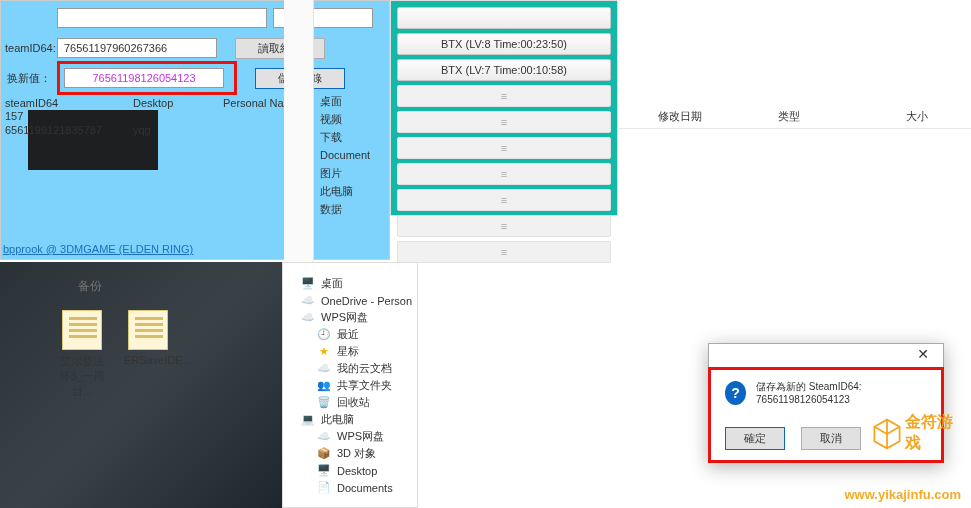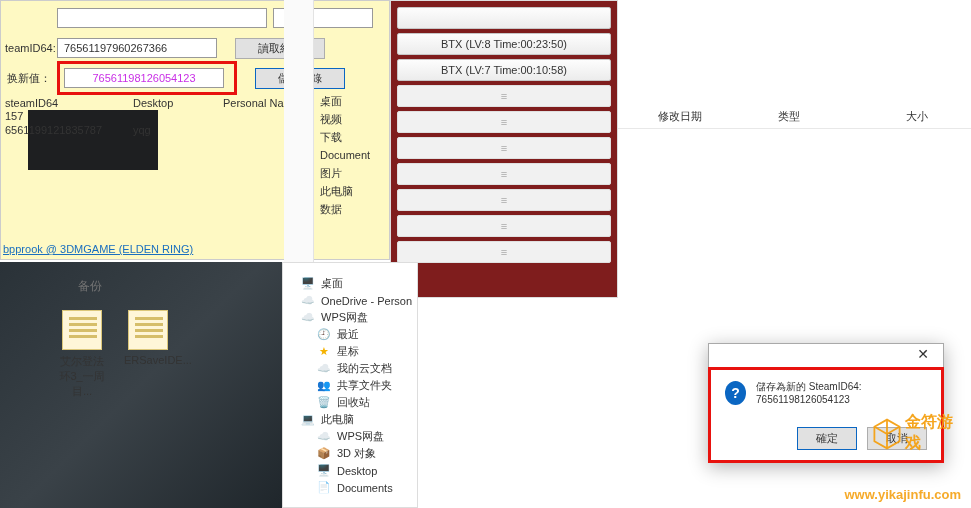--- a/index.html
+++ b/index.html
@@ -1,49 +1,49 @@
 <!DOCTYPE html>
 <html><head>
 <meta charset="utf-8">
 <style>
 *{margin:0;padding:0;box-sizing:border-box;font-family:"Microsoft YaHei",Arial,sans-serif;font-size:11px;color:#333}
 body{width:971px;height:508px;position:relative;overflow:hidden;background:#fff}
 .bg-dark{position:absolute;left:0;top:262px;width:282px;height:246px;background:linear-gradient(135deg,#2a3238,#3a4248,#1f262b);}
-.tool{position:absolute;left:0;top:0;width:390px;height:260px;background:#fef9c3;border:1px solid #ccc;padding:4px}
+.tool{position:absolute;left:0;top:0;width:390px;height:260px;background:#7dd3fc;border:1px solid #ccc;padding:4px}
 .row{display:flex;align-items:center;height:22px;margin-bottom:8px}
 .lbl{width:52px;text-align:right;padding-right:6px}
 .txt{border:1px solid #999;background:#fff;padding:2px 6px;height:20px;width:160px}
 .btn{border:1px solid #adadad;background:#e1e1e1;padding:2px 0;width:90px;text-align:center;margin-left:18px;cursor:pointer}
 .hlrow{border:3px solid #e8120e;padding:4px;display:flex;align-items:center;width:180px}
 .hlrow .txt{border:1px solid #999;width:160px;text-align:center;color:#c92fe6}
 .tblhead{display:flex;font-size:11px}
 .tblhead div{padding-right:30px}
 .tblrow{display:flex;font-size:11px;margin-top:1px}
 .darkblock{background:#1e1f21;width:130px;height:60px;margin-left:-5px}
 .credit{color:#1a6fbf;text-decoration:underline;position:absolute;bottom:4px;left:2px}
 .quickacc{position:absolute;left:282px;top:262px;width:136px;height:246px;background:#fff;border:1px solid #ddd;overflow:hidden}
 .qitem{display:flex;align-items:center;height:17px;padding-left:18px;gap:6px}
 .qico{width:14px;height:14px;display:inline-flex;align-items:center;justify-content:center}
-.cararea{position:absolute;left:390px;top:0;width:228px;height:298px;background:#7f1d1d;border:1px solid #ddd;padding:6px}
+.cararea{position:absolute;left:390px;top:0;width:228px;height:216px;background:#14b8a6;border:1px solid #ddd;padding:6px}
 .savebtn{border:1px solid #c7c7c7;background:linear-gradient(#fdfdfd,#ececec);height:22px;text-align:center;line-height:20px;margin-bottom:4px;font-size:11px;border-radius:2px}
 .ghostbtn{border:1px solid #e0e0e0;background:#f1f1f1;height:22px;margin-bottom:4px;border-radius:2px;color:#aaa;text-align:center;line-height:20px}
 .explhdr{position:absolute;left:618px;top:0;width:353px;height:105px;background:#fff}
 .explcols{position:absolute;left:618px;top:105px;width:353px;height:50px;background:#fff}
 .colh{display:flex;border-bottom:1px solid #e8e8e8;height:24px;align-items:center;font-size:11px;color:#555}
 .colh div:nth-child(1){width:40px}
 .colh div:nth-child(2){width:120px}
 .colh div:nth-child(3){width:90px}
 .colh div:nth-child(4){width:60px;text-align:right}
 .dlg{position:absolute;left:708px;top:343px;width:236px;height:120px;background:#fff;border:1px solid #a9a9a9;box-shadow:0 4px 18px rgba(0,0,0,.3)}
 .dlg-title{height:24px;background:#fff;display:flex;justify-content:flex-end;align-items:center;border-bottom:1px solid #e6e6e6}
 .dlg-close{width:40px;height:22px;text-align:center;line-height:18px;font-size:14px;cursor:pointer}
 .dlg-body{border:3px solid #e8120e;margin:-1px;padding:10px 8px 6px;height:96px;display:flex;flex-direction:column;justify-content:space-between}
 .dlg-msg{display:flex;align-items:center;gap:10px;padding-left:6px}
 .dlg-qicon{width:24px;height:24px;border-radius:50%;background:#0a66c2;color:#fff;display:flex;align-items:center;justify-content:center;font-weight:bold;font-size:14px}
-.dlg-btns{display:flex;justify-content:flex-end;gap:10px;padding:4px 6px}
+.dlg-btns{display:flex;justify-content:flex-start;gap:16px;padding:4px 6px}
 .dlg-btn{border:1px solid #adadad;background:#e1e1e1;padding:3px 18px;cursor:pointer}
 .dlg-btn.primary{border:1.5px solid #0a66c2}
 .wm-logo{position:absolute;right:12px;bottom:44px;width:90px;height:60px;display:flex;flex-direction:row;align-items:center;pointer-events:none;opacity:.95}
 .wm-cube{width:36px;height:36px;position:relative}
 .wm-cube svg{width:36px;height:36px}
 .wm-txt{color:#f5a113;font-weight:bold;font-size:16px;margin-top:-2px}
 .wm-url{position:absolute;right:10px;bottom:6px;color:#f5a113;font-size:13px;font-weight:bold;opacity:.9;pointer-events:none}
 .dicon{position:absolute;left:58px;top:310px;display:flex;gap:18px}
 .di{width:48px;text-align:center;color:#e9e9e9;font-size:10px}
 .di .ic{width:40px;height:40px;background:#fff6d8;border:1px solid #dcc77a;margin:0 auto 4px;position:relative}

